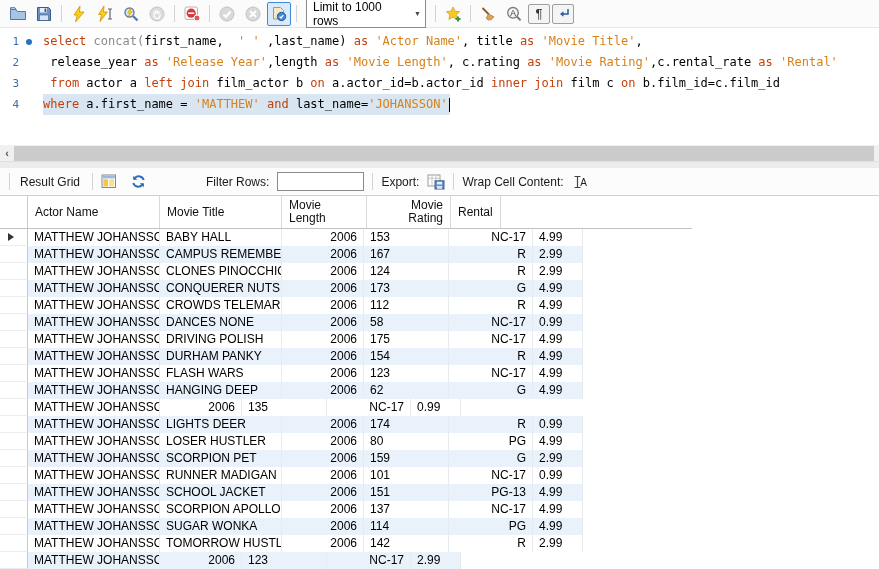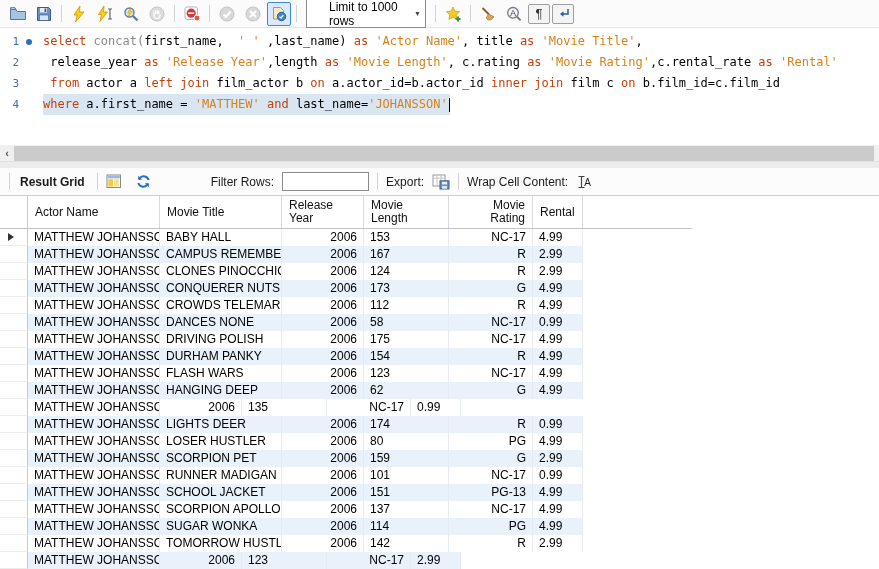--- a/index.html
+++ b/index.html
@@ -15,21 +15,21 @@
   }
   .tbtn {
     width:24px; height:22px; display:flex; align-items:center; justify-content:center;
     margin:0 1px; border-radius:2px;
   }
   .tbtn.active { border:1px solid #3f87d9; background:#d9eafc; width:24px; height:24px; }
   .tbtn.boxed  { border:1px solid #9f9f9f; background:#f4f4f4; width:22px; height:20px; }
   .sep { width:1px; height:17px; background:#d2d2d2; margin:0 4px; flex:none; }
   .combo {
     height:29px; width:120px; border:1px solid #8a8a8a; background:#fff;
-    display:flex; align-items:center; padding-left:22px; margin:0 5px; flex:none;
+    display:flex; align-items:center; padding-left:6px; margin:0 5px; flex:none;
   }
   .combo-arrow { margin-left:auto; font-size:7px; color:#444; padding:0 4px; }
   
   .editor { height:117px; background:#fff; padding-top:3px; cursor:text; }
   .ed-line { height:21px; line-height:21px; display:flex; white-space:pre;
              font-family:"DejaVu Sans Mono", monospace; font-size:12px; }
   .ed-num  { width:19px; text-align:right; color:#3e6fa5; flex:none; font-size:11px; }
   .ed-mark { width:24px; flex:none; position:relative; }
   .ed-dot  { position:absolute; left:7px; top:8px; width:6px; height:6px;
              border-radius:50%; background:#2b70c0; }
@@ -41,21 +41,21 @@
            vertical-align:middle; margin-left:1px; }
   
   .hscroll { height:16px; background:#f0f0f0; display:flex; align-items:center; }
   .hscroll-arrow { width:14px; height:16px; flex:none; display:flex; align-items:center;
                    justify-content:center; color:#555; font-size:11px; font-weight:bold; }
   .hscroll-thumb { flex:1; height:15px; background:#cbcbcb; margin-right:5px; }
   .gapstrip { height:7px; background:#ececec; border-top:1px solid #e0e0e0; }
   
   .rtoolbar { height:28px; display:flex; align-items:center; background:#fcfcfc;
               border-bottom:1px solid #cfcfcf; padding-left:5px; }
-  .rg-label { font-weight:bold; margin:0 8px 0 6px; color:#1a1a1a; }
+  .rg-label { font-weight:normal; margin:0 8px 0 6px; color:#1a1a1a; }
   .rt-text  { margin:0 4px; color:#1a1a1a; }
   .rt-icon  { display:flex; align-items:center; justify-content:center; margin:0 4px; }
   .filter-input { width:87px; height:19px; border:1px solid #8a8a8a; margin:0 4px;
                   font-family:"Liberation Sans",sans-serif; font-size:12px; padding:0 3px; }
   
   .grid { width:692px; background:#fff; }
   .grid-header { display:flex; height:33px; background:#fff; border-bottom:1px solid #c2c2c2; }
   .hcell { border-right:1px solid #d9d9d9; padding:2px 7px; display:flex; align-items:center;
            line-height:13px; color:#111; overflow:hidden; }
   .selcol { width:28px; flex:none; padding:0; border-right:1px solid #c9c9c9; background:#fff; }
@@ -276,21 +276,20 @@
           </svg>
       </span>
     </span>
   </div>
 
   <div class="grid">
     <div class="grid-header" id="grid-header">
         <div class="selcol"></div>
         <div class="hcell c0">Actor Name</div>
         <div class="hcell c1">Movie Title</div>
-        <div class="hcell c2">Release Year</div>
         <div class="hcell c3">Movie Length</div>
         <div class="hcell c4">Movie Rating</div>
         <div class="hcell c5">Rental</div>
       </div>
     <div id="grid-body">
         <div class="grow">
           <div class="dsel">
             <div class="tri"></div>
           </div>
           <div class="dcell c0">MATTHEW JOHANSSON</div>

